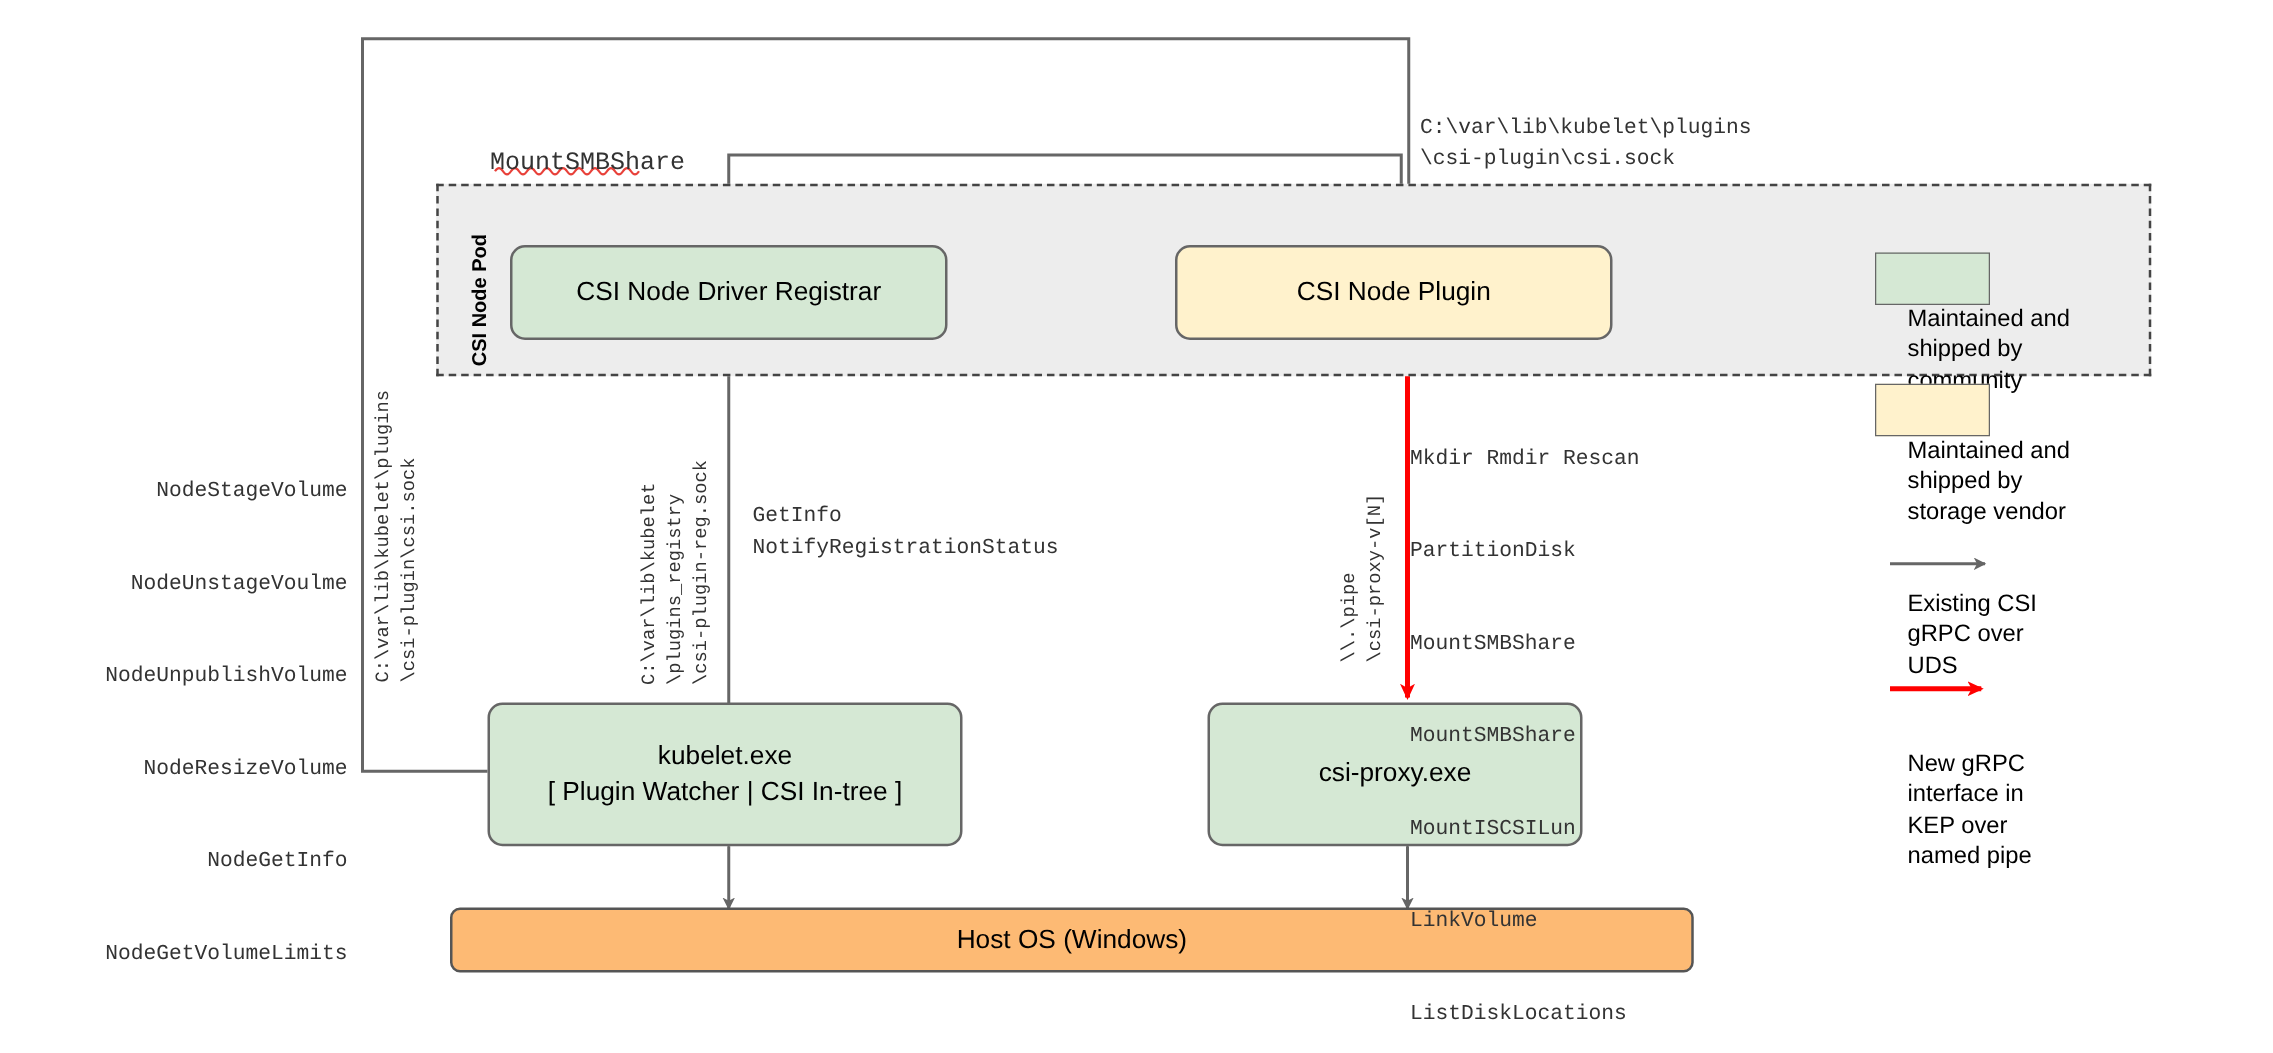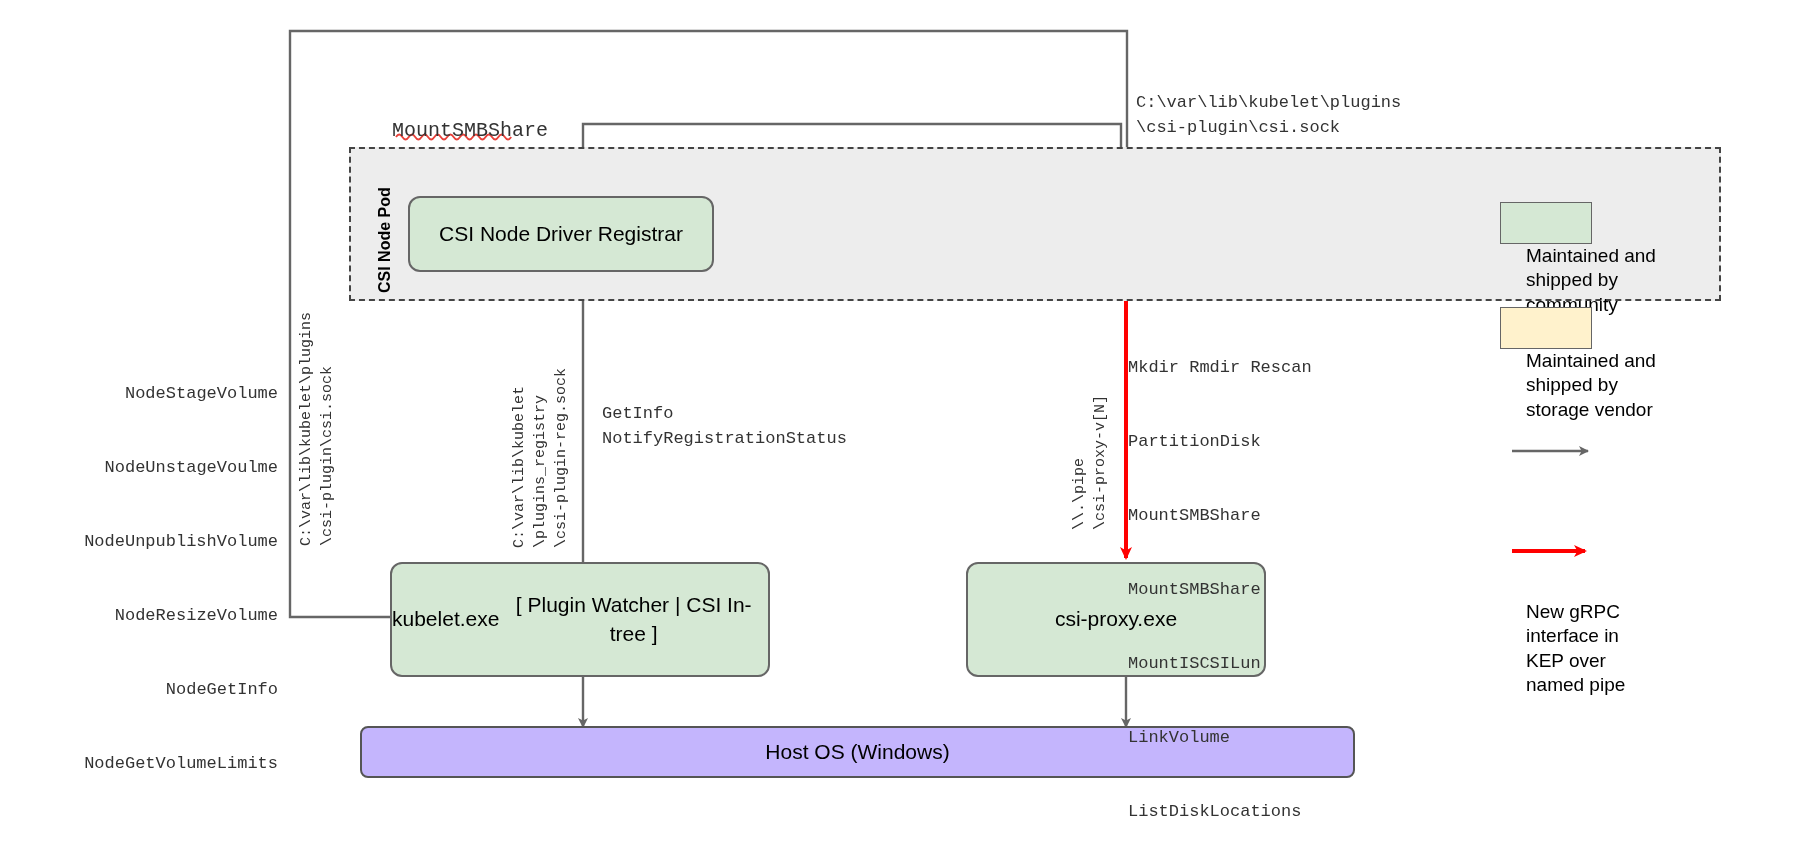--- a/index.html
+++ b/index.html
@@ -30,21 +30,21 @@
     align-items: center;
     justify-content: center;
     text-align: center;
     font-size: 21px;
     color: #000000;
     line-height: 1.35;
     z-index: 3;
   }
   .node-green { background: #d5e8d4; }
   .node-yellow { background: #fff2cc; }
-  .node-blue { background: #c4b5fd; border-color: #555555; }
+  .node-blue { background: #fdba74; border-color: #555555; }
 
   .pod-container {
     position: absolute;
     border: 2px dashed #444444;
     background: #ededed;
     box-sizing: border-box;
     z-index: 1;
   }
   .pod-label {
     position: absolute;
@@ -165,26 +165,29 @@
 
     <g>
       <path d="M 396,137 q 3.2,-5 6.4,0 t 6.4,0 t 6.4,0 t 6.4,0 t 6.4,0 t 6.4,0 t 6.4,0 t 6.4,0
                t 6.4,0 t 6.4,0 t 6.4,0 t 6.4,0 t 6.4,0 t 6.4,0 t 6.4,0 t 6.4,0 t 6.4,0 t 6.4,0" fill="none" stroke="#e8413a" stroke-width="1.8"></path>
     </g>
   </svg>
 
   <div class="pod-container" style="left:349px; top:147px; width:1372px; height:154px;"></div>
   <div class="pod-label" style="left:376px; top:293px;">CSI Node Pod</div>
 
-  <div class="node-box node-green" style="left:408px; top:196px; width:306px; height:76px;">
+  <div class="node-box node-green" style="left:408px; top:196px; width:350px; height:76px;">
     <span>CSI Node Driver Registrar</span>
   </div>
 
-
-  <div class="node-box node-green" style="left:390px; top:562px; width:380px; height:115px; flex-direction:row;">
+  <div class="node-box node-yellow" style="left:940px; top:196px; width:350px; height:76px;">
+    <span>CSI Node Plugin</span>
+  </div>
+
+  <div class="node-box node-green" style="left:390px; top:562px; width:380px; height:115px; flex-direction:column;">
     <span>kubelet.exe</span>
     <span>[ Plugin Watcher | CSI In-tree ]</span>
   </div>
 
   <div class="node-box node-green" style="left:966px; top:562px; width:300px; height:115px;">
     <span>csi-proxy.exe</span>
   </div>
 
   <div class="node-box node-blue" style="left:360px; top:726px; width:995px; height:52px; border-radius:8px;">
     <span>Host OS (Windows)</span>
@@ -239,20 +242,26 @@
 community</div>
     </div>
 
     <div class="legend-row" style="left:0px; top:117px;">
       <div class="legend-swatch legend-swatch-yellow"></div>
       <div class="legend-text">Maintained and
 shipped by
 storage vendor</div>
     </div>
 
+    <div class="legend-row" style="left:0px; top:240px;">
+      <div class="legend-arrowcell"></div>
+      <div class="legend-text">Existing CSI
+gRPC over
+UDS</div>
+    </div>
 
     <div class="legend-row" style="left:0px; top:340px;margin-top:28px;">
       <div class="legend-arrowcell"></div>
       <div class="legend-text">New gRPC
 interface in
 KEP over
 named pipe</div>
     </div>
   </div>
 

